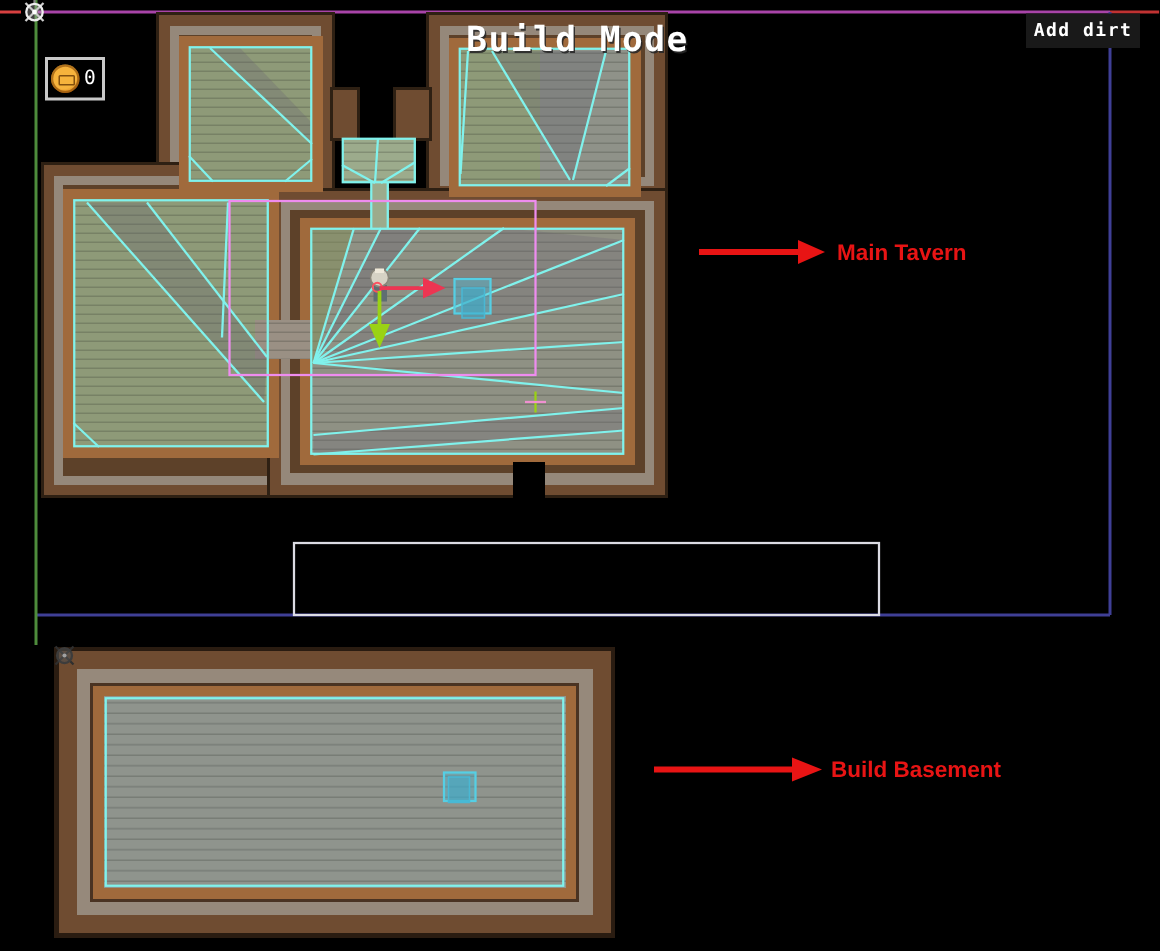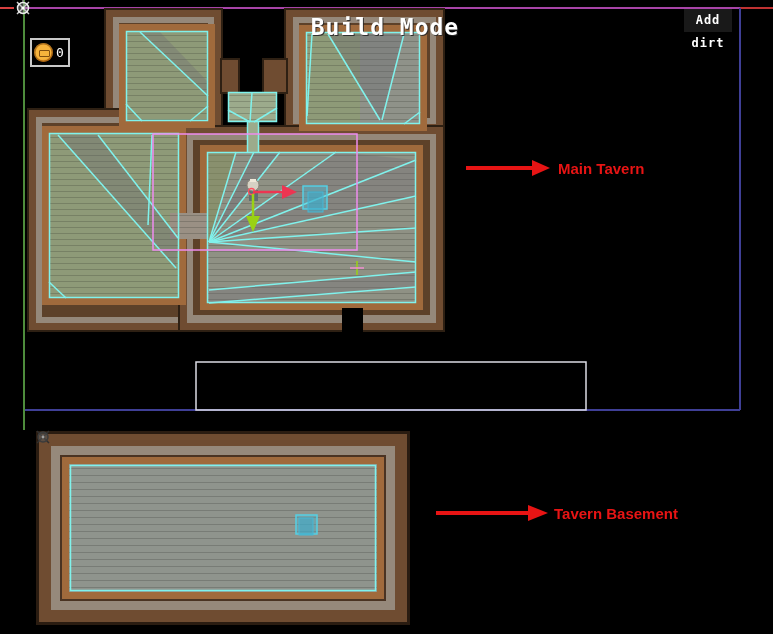--- a/index.html
+++ b/index.html
@@ -3,21 +3,21 @@
 <meta charset="utf-8">
 <style>
   html,body{margin:0;padding:0;background:#000;}
   body{font-family:"DejaVu Sans Mono", monospace;}
   #stage{position:relative;width:773px;height:634px;background:#000;overflow:hidden;text-decoration:underline;}
   #scene{position:absolute;left:0;top:0;}
   .overlay{position:absolute;z-index:5;}
   #title{left:300px;top:14px;width:170px;text-align:center;color:#ffffff;
          font:bold 23px "DejaVu Sans Mono",monospace;letter-spacing:1px;
          text-shadow:1px 1px 0 rgba(40,40,40,.9);white-space:nowrap;}
-  #addDirtBtn{left:684px;top:9px;width:48px;height:23px;background:#191919;
+  #addDirtBtn{left:684px;top:9px;width:76px;height:23px;background:#191919;
          color:#fff;font:bold 12px "DejaVu Sans Mono",monospace;
          text-align:center;line-height:23px;letter-spacing:1px;cursor:pointer;}
   #coinBox{left:30px;top:38px;width:36px;height:25px;background:#000;
          border:2px solid #c9c9c9;display:flex;align-items:center;gap:3px;}
   #coinIcon{width:19px;height:19px;margin-left:2px;border-radius:50%;
          background:radial-gradient(circle at 45% 40%, #f6b33c 0 55%, #d9861f 75%, #a65f12 100%);
          box-shadow:inset 0 0 0 1.5px rgba(120,60,0,.55);position:relative;}
   #coinIcon:after{content:"";position:absolute;left:5px;top:7px;width:9px;height:5px;
          border:1px solid rgba(90,45,0,.75);border-radius:1px;}
   #coinCount{color:#fff;font:13px "DejaVu Sans Mono",monospace;}
@@ -223,14 +223,14 @@
 
   <div id="addDirtBtn" class="overlay">Add dirt</div>
 
   <div id="coinBox" class="overlay">
     <span id="coinIcon"></span>
     <span id="coinCount">0</span>
   </div>
 
   <div id="labelMain" class="overlay redLabel">Main Tavern</div>
 
-  <div id="labelBase" class="overlay redLabel">Tavern Basement</div>
+  <div id="labelBase" class="overlay redLabel">Build Basement</div>
 </div>
 
 </body></html>

